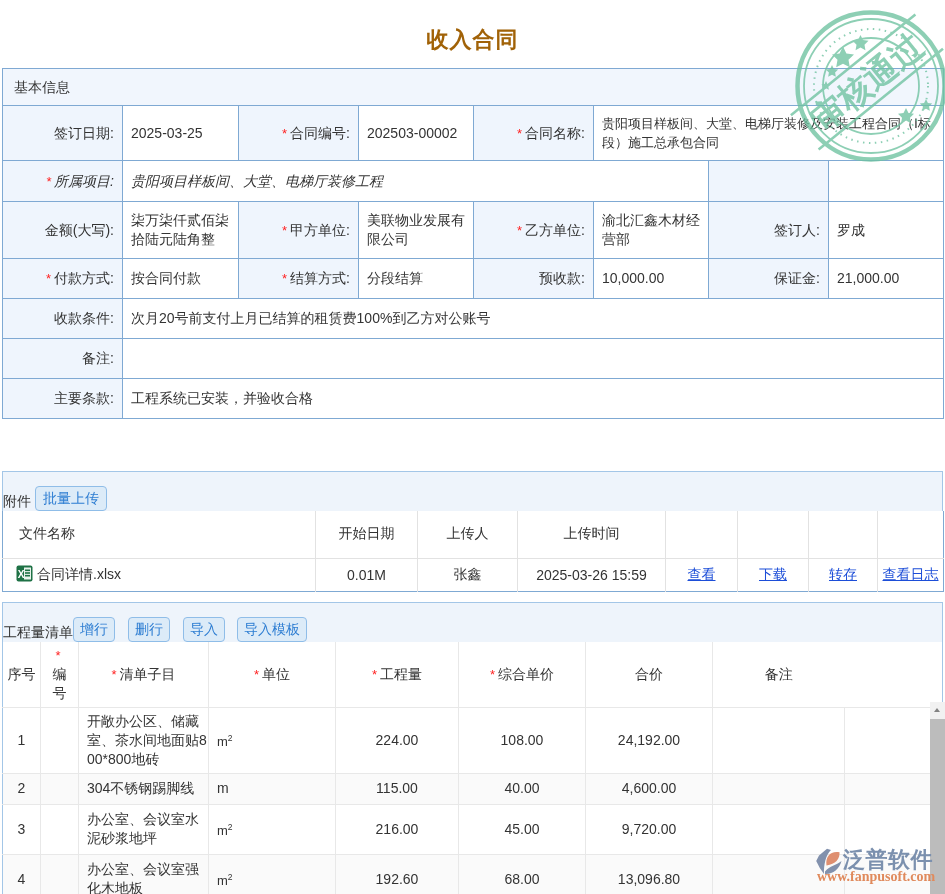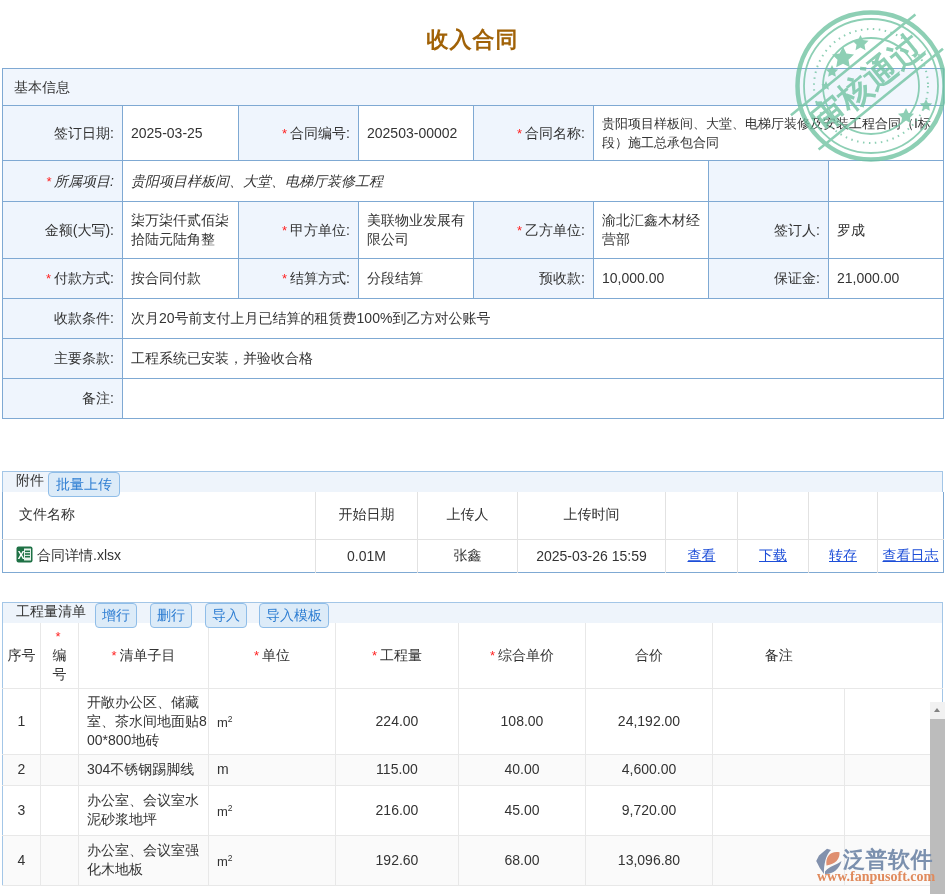--- a/index.html
+++ b/index.html
@@ -13,22 +13,22 @@
 table.binfo { position:absolute; left:2px; top:68px; width:941px;
   border-collapse:collapse; table-layout:fixed; font-size:14px; }
 table.binfo td { border:1px solid #7fa9d3; padding:2px 8px; line-height:19px;
   overflow:hidden; }
 table.binfo td.hd { background:#f1f6fd; text-align:left; padding-left:11px; }
 table.binfo td.lb { background:#eff5fd; text-align:right; white-space:nowrap; }
 table.binfo td.vl { background:#fff; text-align:left; }
 .star { color:#ff2222; font-size:13px; padding-right:3px; }
 
 
-.toolbar { background:#eef4fb; border:1px solid #a3c6e7; border-bottom:none; height:21px;
-  display:flex; align-items:flex-start; padding-left:13px; font-size:14px; }
+.toolbar { background:#eef4fb; border:1px solid #a3c6e7; border-bottom:none; height:40px;
+  display:flex; align-items:flex-end; font-size:14px; }
 .tbtn { display:inline-block; background:#dcebf8; border:1px solid #8fbde8;
   border-radius:4px; color:#2d7dd2; font-size:14px; line-height:21px;
   padding:1px 6px; margin-left:13px; }
 
 
 #attach { position:absolute; left:2px; top:471px; width:941px; }
 table.att { width:941px; border-collapse:collapse; table-layout:fixed;
   font-size:14px; background:#fff; border:1px solid #7fa9d3; border-top:none;}
 table.att td { border-right:1px solid #e2e2e2; border-bottom:1px solid #e2e2e2;
   text-align:center; }
@@ -119,26 +119,26 @@
   <td class="lb">预收款:</td>
           <td class="vl">10,000.00</td>
   <td class="lb">保证金:</td>
           <td class="vl">21,000.00</td>
 </tr>
 <tr style="height:40px;">
   <td class="lb">收款条件:</td>
   <td class="vl" colspan="7">次月20号前支付上月已结算的租赁费100%到乙方对公账号</td>
 </tr>
 <tr style="height:40px;">
+  <td class="lb">备注:</td>
+  <td class="vl" colspan="7">&nbsp;</td>
+</tr>
+<tr style="height:40px;">
   <td class="lb">主要条款:</td>
   <td class="vl" colspan="7">工程系统已安装，并验收合格</td>
-</tr>
-<tr style="height:40px;">
-  <td class="lb">备注:</td>
-  <td class="vl" colspan="7">&nbsp;</td>
 </tr>
 </tbody>
     </table>
 
 <div id="attach">
   <div class="toolbar">附件<span class="tbtn" style="margin-left:4px;padding:1px 7px;">批量上传</span></div>
   <table class="att">
   <colgroup>
           <col style="width:313px">
           <col style="width:102px">
@@ -175,21 +175,21 @@
     <td><a class="lnk">查看</a></td>
             <td><a class="lnk">下载</a></td>
     <td><a class="lnk">转存</a></td>
             <td style="border-right:none"><a class="lnk">查看日志</a></td>
   </tr>
   </tbody>
       </table>
 </div>
 
 <div id="boq">
-  <div class="toolbar">工程量清单<span class="tbtn" style="margin-left:9px;">增行</span><span class="tbtn">删行</span><span class="tbtn">导入</span><span class="tbtn" style="margin-left:12px;">导入模板</span></div>
+  <div class="toolbar">工程量清单<span class="tbtn" style="margin-left:0;">增行</span><span class="tbtn">删行</span><span class="tbtn">导入</span><span class="tbtn" style="margin-left:12px;">导入模板</span></div>
   <table class="boq">
   <colgroup>
           <col style="width:38px">
           <col style="width:38px">
           <col style="width:130px">
           <col style="width:127px">
           <col style="width:123px">
           <col style="width:127px">
           <col style="width:127px">
           <col style="width:132px">

